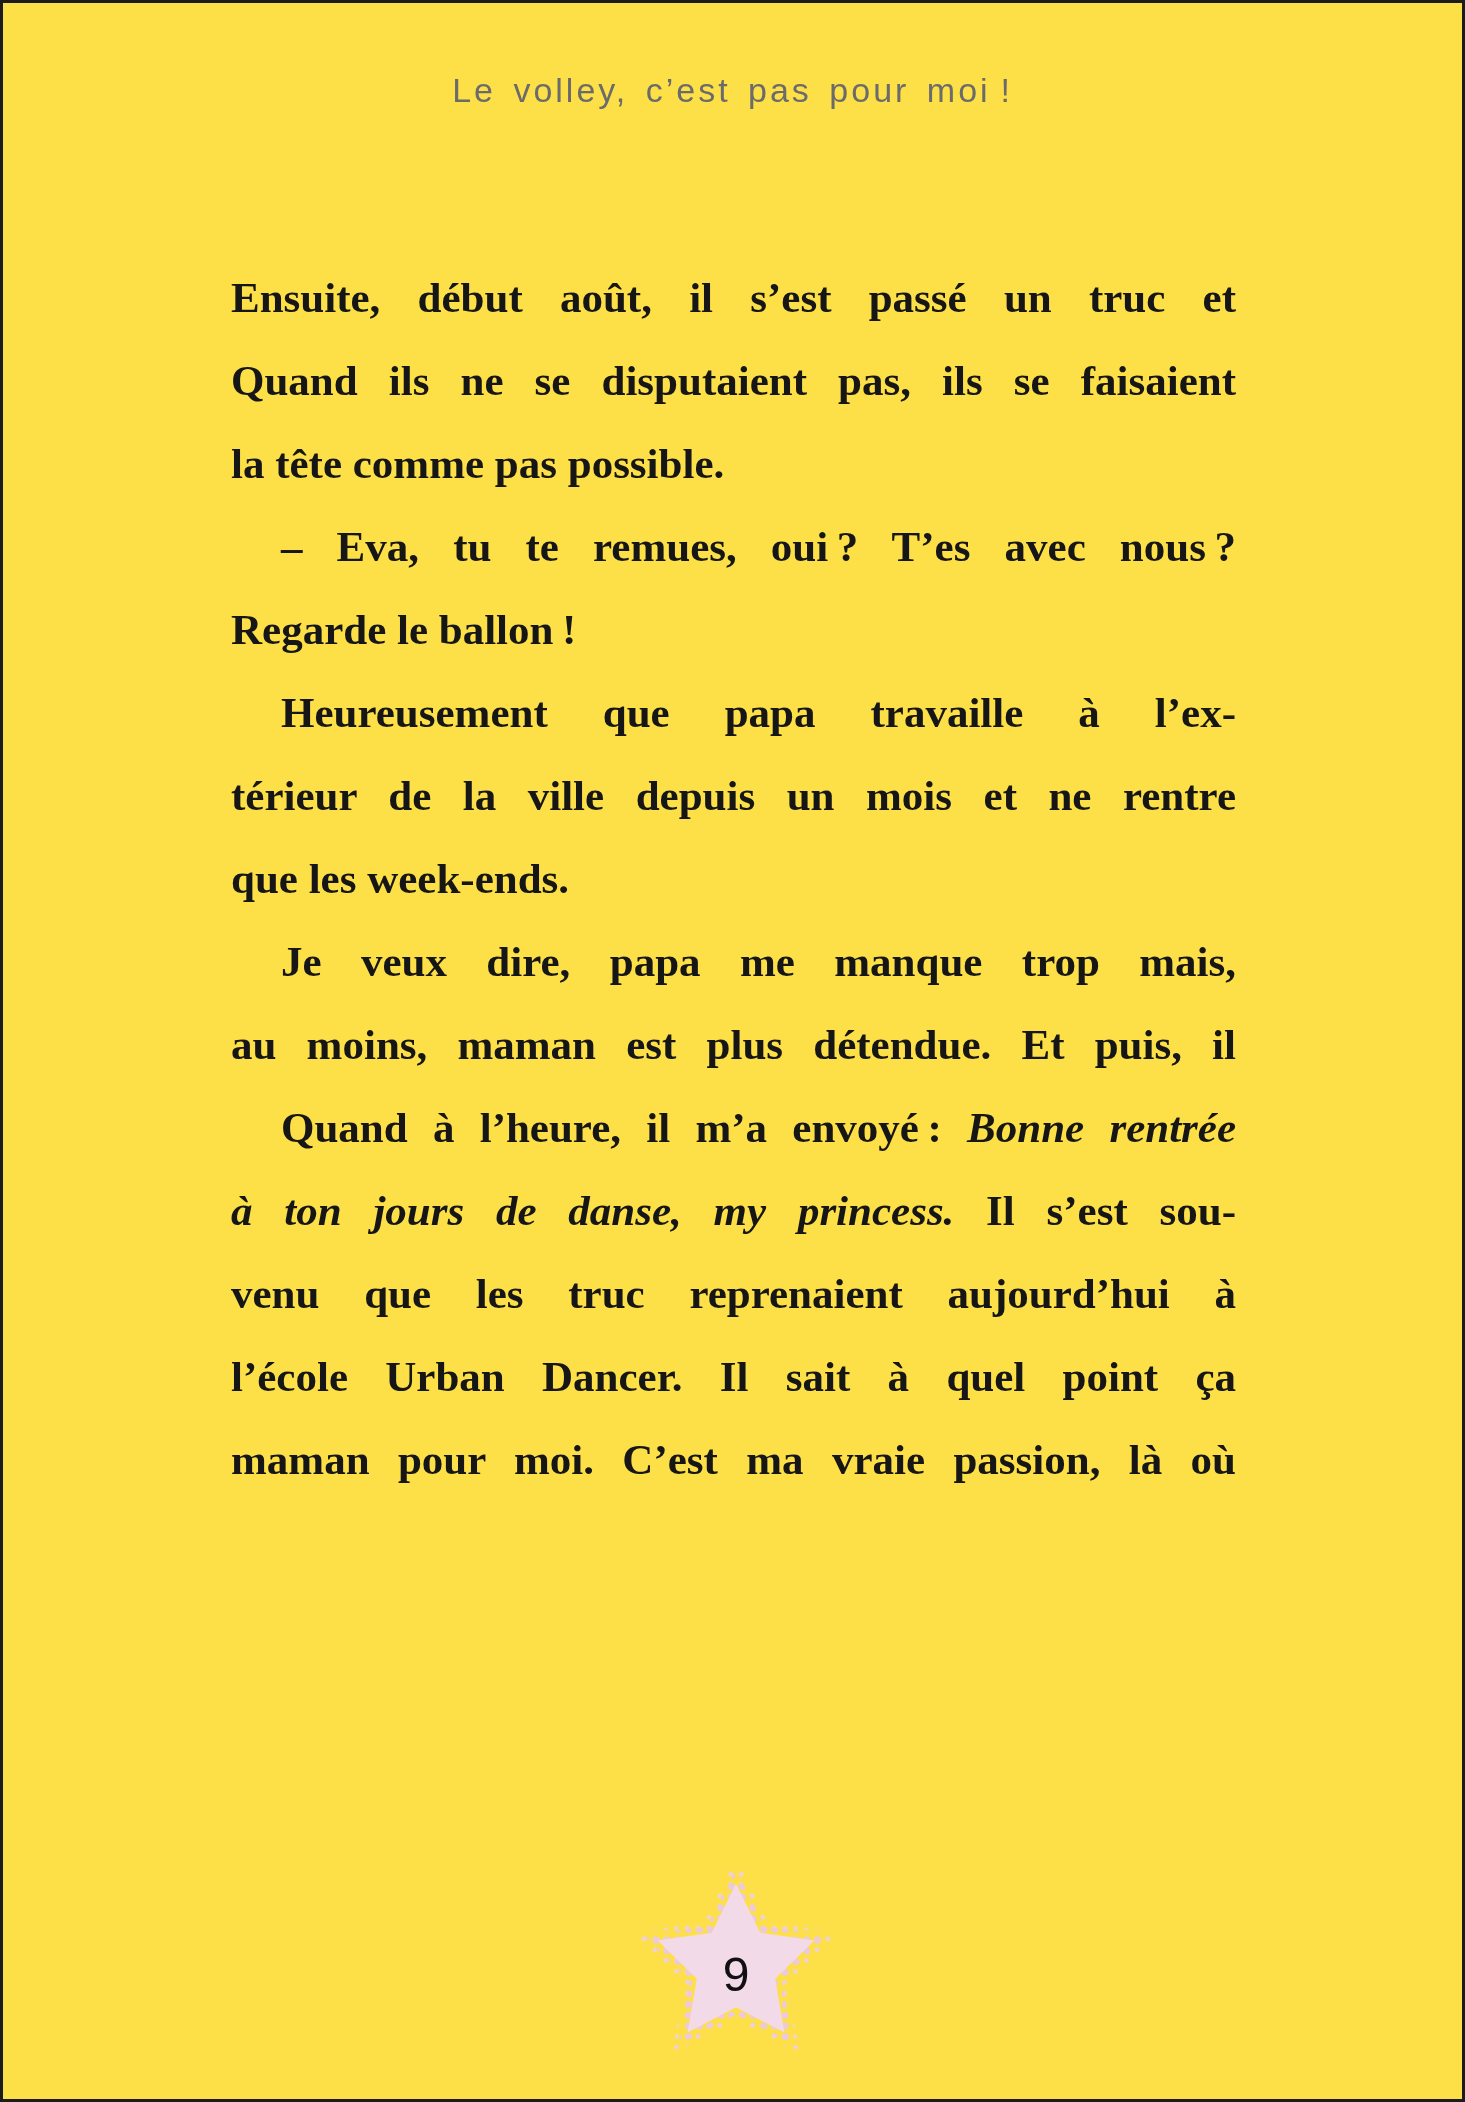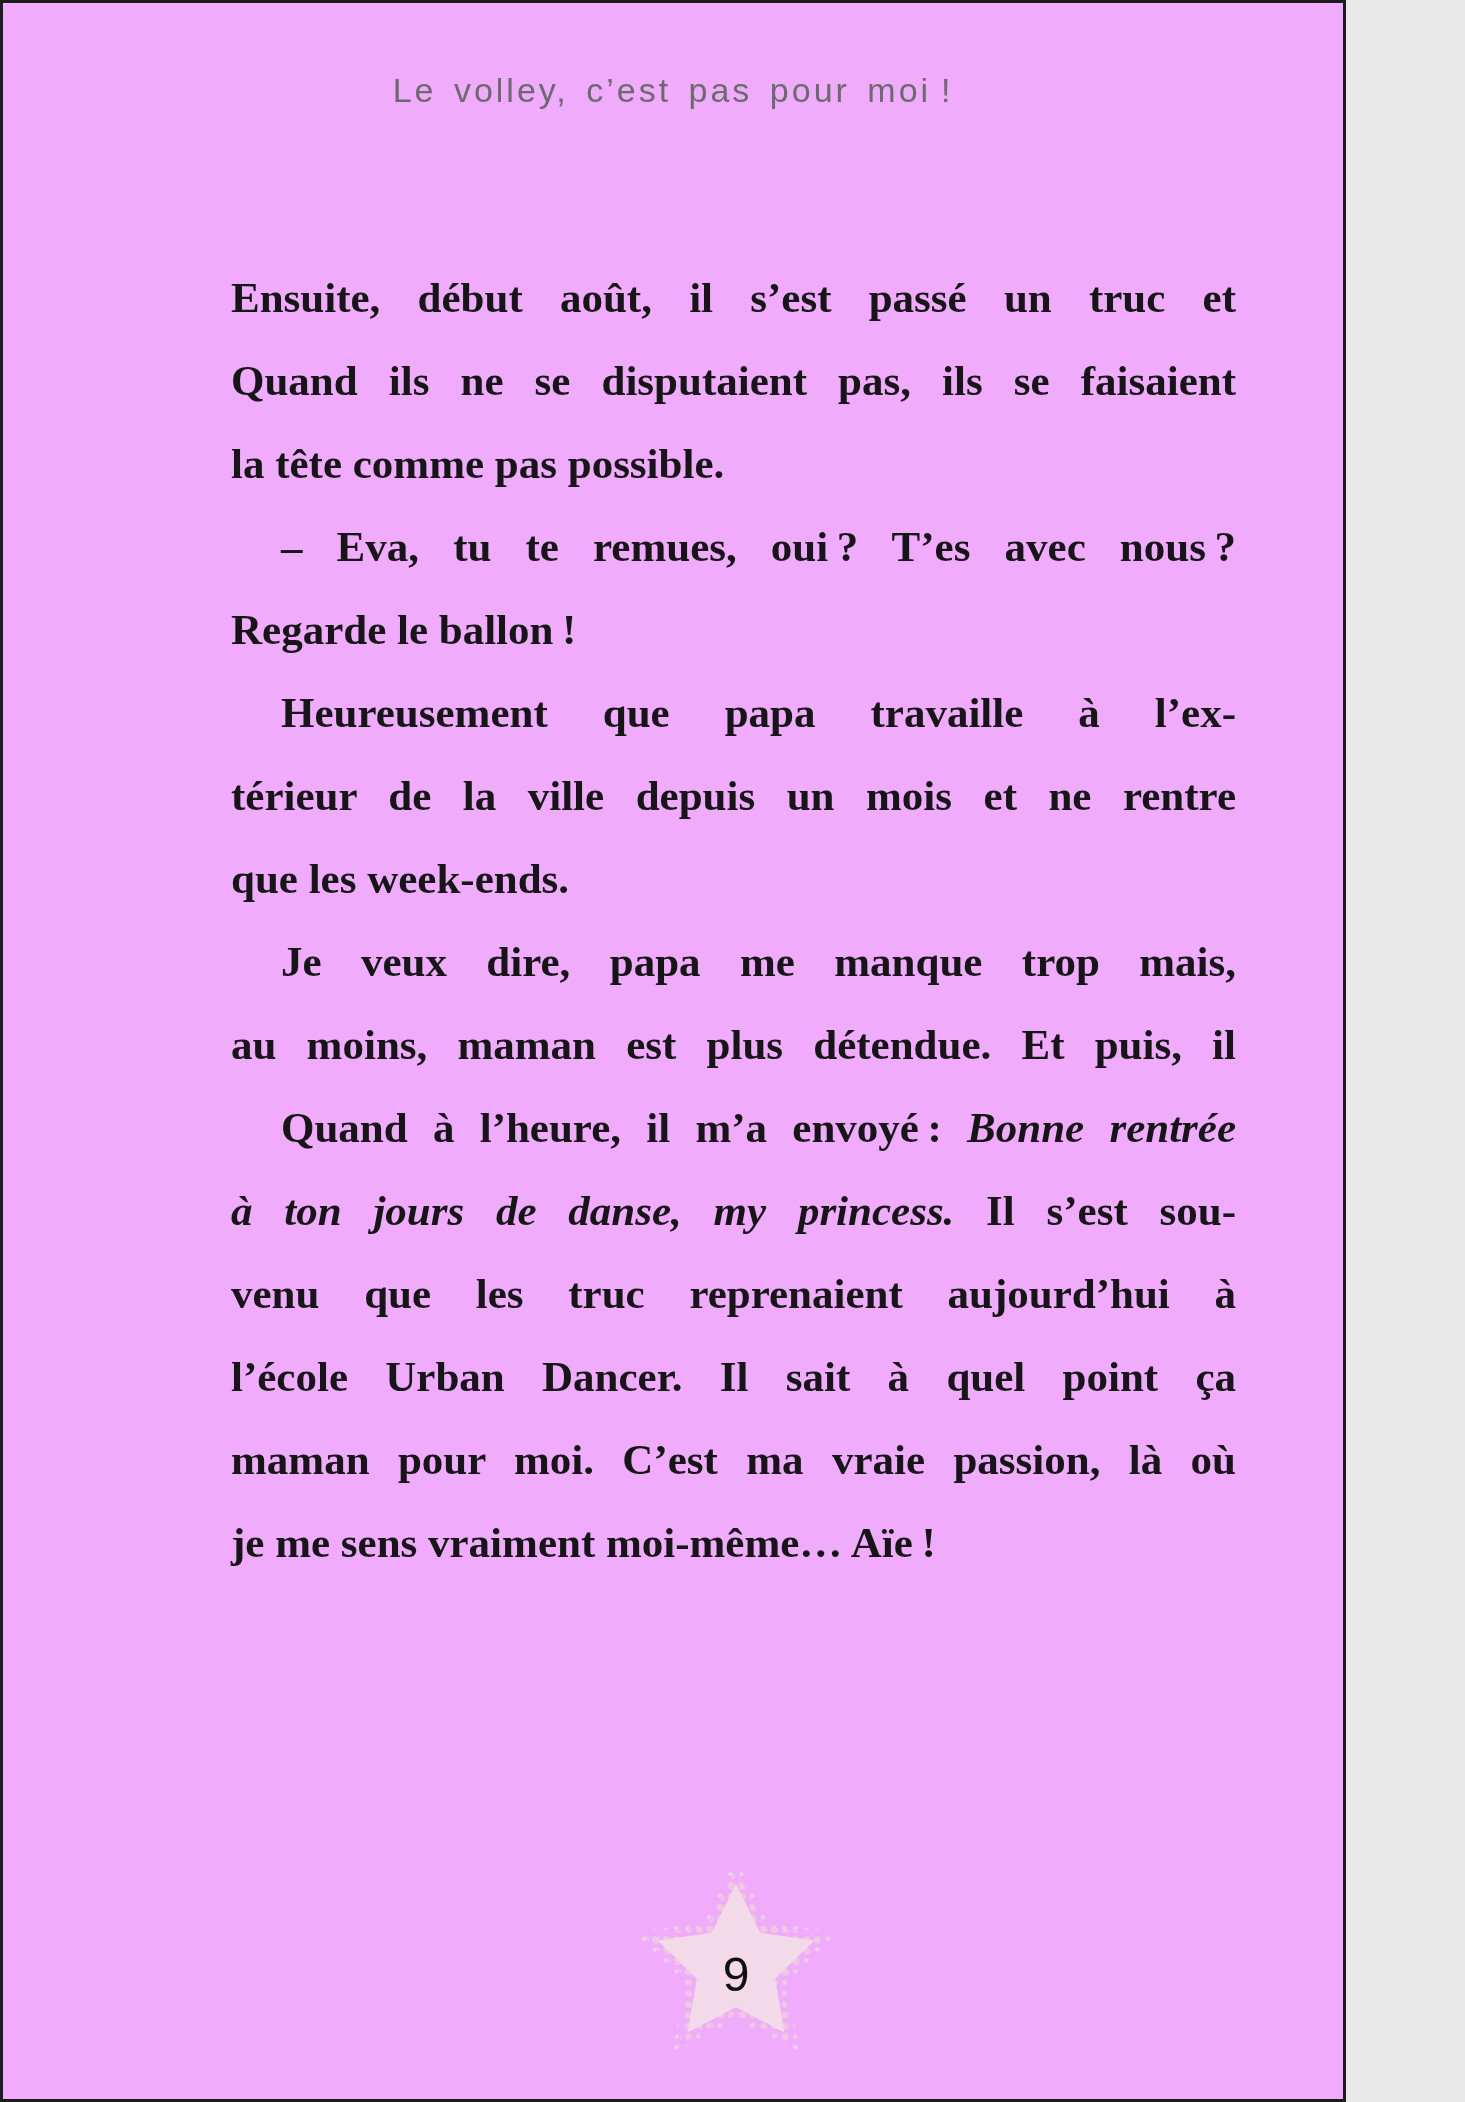--- a/index.html
+++ b/index.html
@@ -1,21 +1,21 @@
 <!DOCTYPE html>
 <html><head>
 <meta charset="utf-8">
 <style>
   * { margin: 0; padding: 0; box-sizing: border-box; }
   html, body { background: #e9e9e9; }
   .page {
     position: relative;
-    width: 1346px;
+    width: 1465px;
     height: 2102px;
-    background: #f0abfc;
+    background: #fde047;
     border: 3px solid #1c1c1c;
     overflow: hidden;
     font-family: "Liberation Serif", serif;
   }
   .running-header {
     position: absolute;
     top: 68px;
     left: 0;
     width: 100%;
     text-align: center;
@@ -77,21 +77,20 @@
       <div class="line indent"><span>Heureusement que papa travaille à l’ex-</span></div>
       <div class="line"><span>térieur de la ville depuis un mois et ne rentre</span></div>
       <div class="line para-end"><span>que les week-ends.</span></div>
       <div class="line indent"><span>Je veux dire, papa me manque trop mais,</span></div>
       <div class="line"><span>au moins, maman est plus détendue. Et puis, il</span></div>
       <div class="line indent"><span>Quand à l’heure, il m’a envoyé : </span><em>Bonne rentrée</em></div>
       <div class="line"><em>à ton jours de danse, my princess.</em><span> Il s’est sou-</span></div>
       <div class="line"><span>venu que les truc reprenaient aujourd’hui à</span></div>
       <div class="line"><span>l’école Urban Dancer. Il sait à quel point ça</span></div>
       <div class="line"><span>maman pour moi. C’est ma vraie passion, là où</span></div>
-      <div class="line para-end"><span>je me sens vraiment moi-même… Aïe !</span></div>
     </div>
 
   <div class="star-wrap">
     <svg width="260" height="260" viewBox="0 0 240 240">
       <defs>
         <pattern id="dots-small" width="10" height="10" patternUnits="userSpaceOnUse">
           <circle cx="5" cy="5" r="2.1" fill="#eed0e1"></circle>
         </pattern>
         <pattern id="dots-big" width="11" height="11" patternUnits="userSpaceOnUse">
           <circle cx="5.5" cy="5.5" r="3.6" fill="#ecc9dd"></circle>

